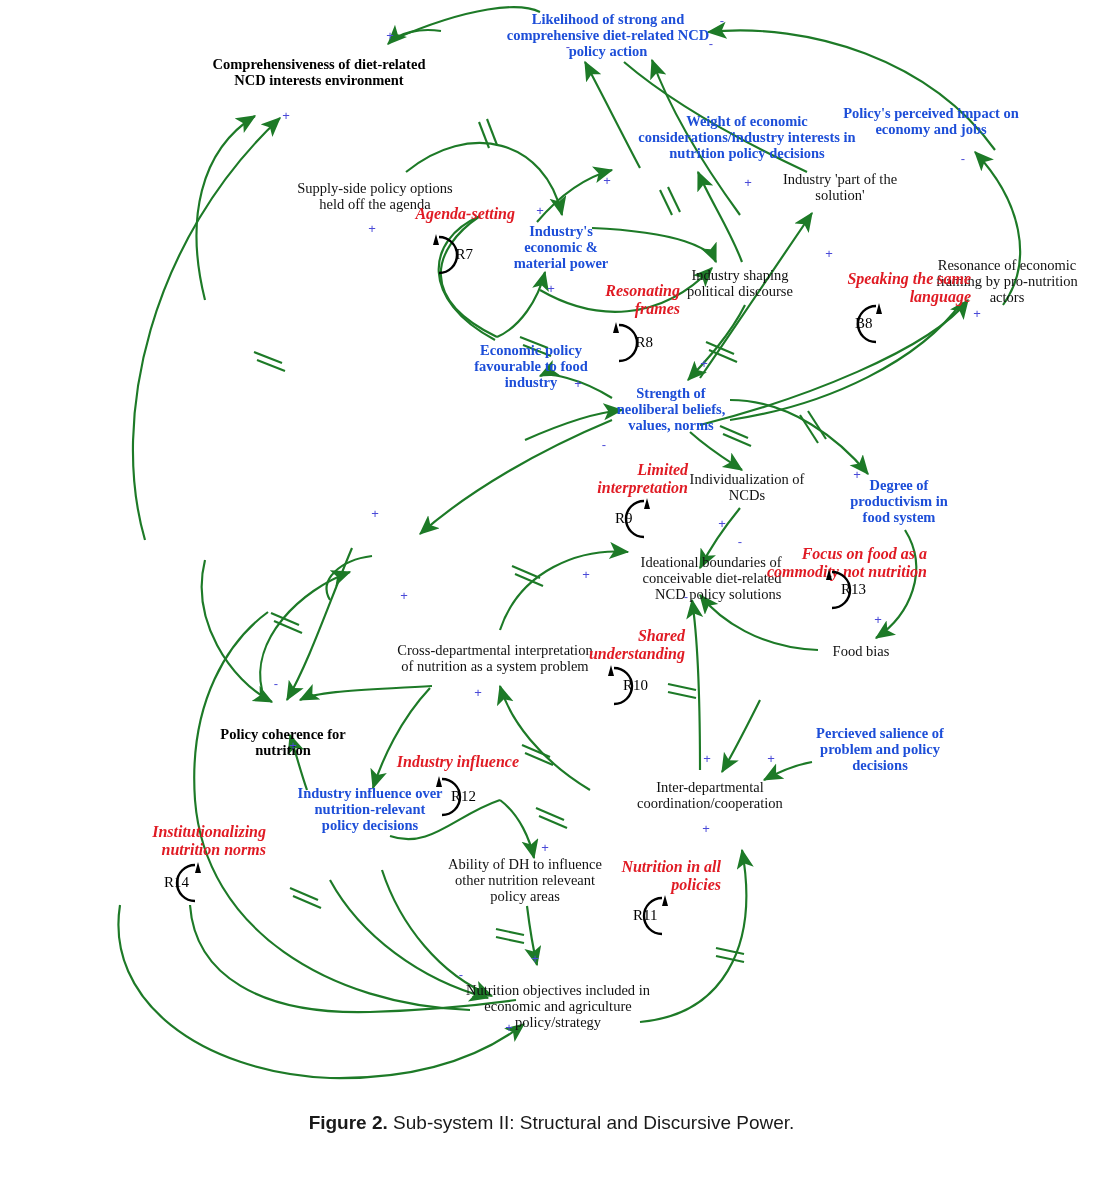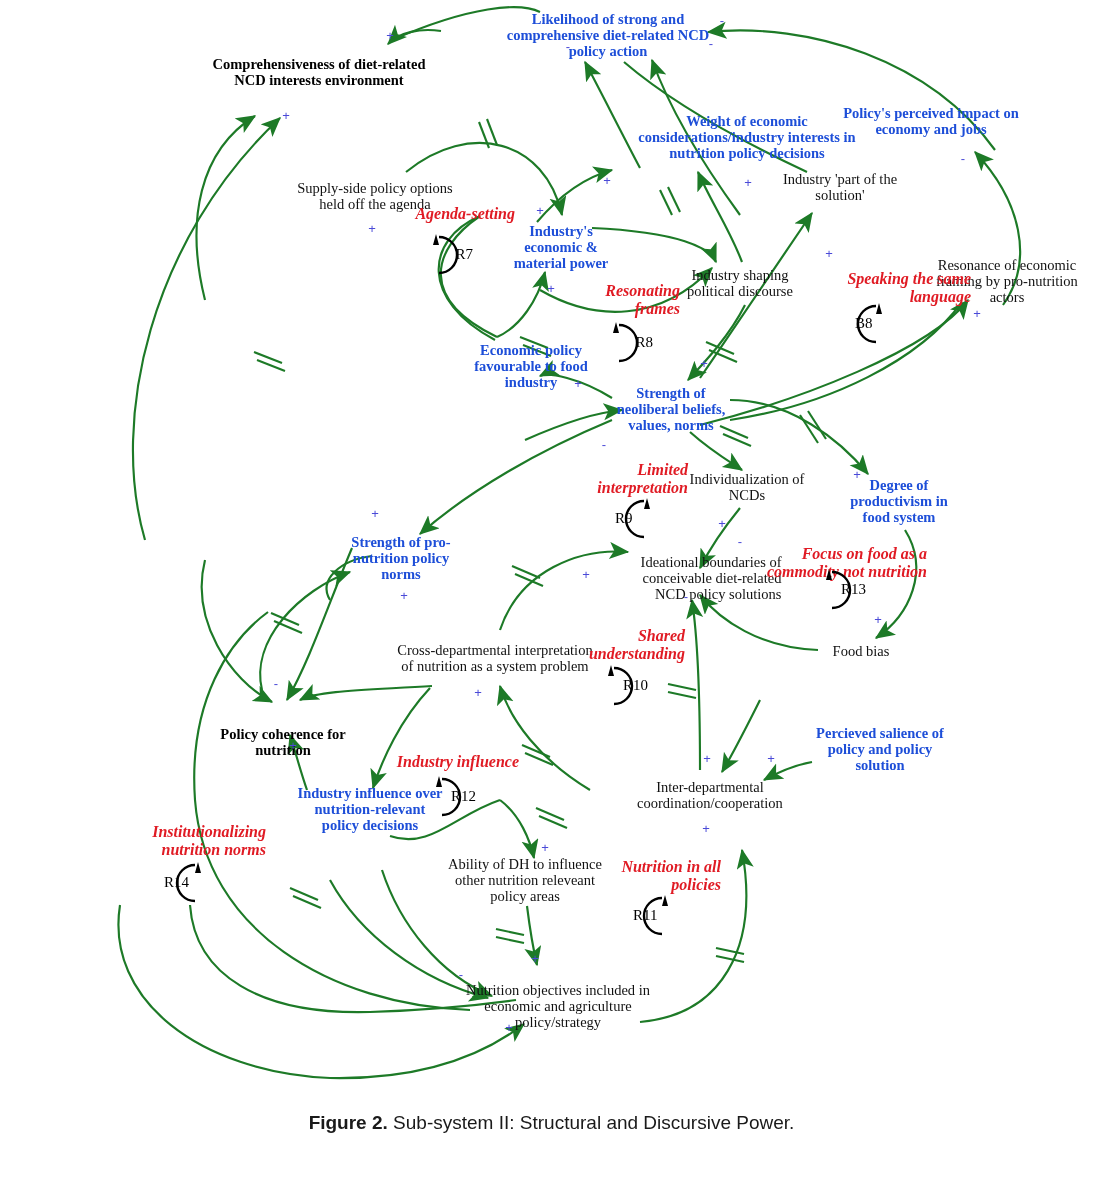--- a/index.html
+++ b/index.html
@@ -216,26 +216,25 @@
   <div class="node blue" style="left:701px;top:137px;width:230px;margin-left:46px;">Weight of economic considerations/industry interests in nutrition policy decisions</div>
   <div class="node black" style="left:375px;top:196px;width:160px;">Supply-side policy options held off the agenda</div>
   <div class="node black" style="left:840px;top:187px;width:128px;">Industry 'part of the solution'</div>
   <div class="node blue" style="left:561px;top:247px;width:105px;">Industry's economic &amp; material power</div>
   <div class="node black" style="left:1007px;top:281px;width:170px;">Resonance of economic framing by pro-nutrition actors</div>
   <div class="node black" style="left:740px;top:283px;width:130px;">Industry shaping political discourse</div>
   <div class="node blue" style="left:531px;top:366px;width:128px;">Economic policy favourable to food industry</div>
   <div class="node blue" style="left:671px;top:409px;width:135px;">Strength of neoliberal beliefs, values, norms</div>
   <div class="node black" style="left:747px;top:487px;width:125px;">Individualization of NCDs</div>
   <div class="node blue" style="left:899px;top:501px;width:120px;">Degree of productivism in food system</div>
-  <div class="node blue" style="left:401px;top:558px;width:126px;">Strength of pro-nutrition policy norms</div>
   <div class="node black" style="left:704px;top:578px;width:155px;text-align:right;">Ideational boundaries of conceivable diet-related NCD policy solutions</div>
   <div class="node black" style="left:861px;top:651px;width:90px;">Food bias</div>
   <div class="node black" style="left:495px;top:658px;width:205px;">Cross-departmental interpretation of nutrition as a system problem</div>
   <div class="node blackbold" style="left:283px;top:714px;width:150px;margin-top:28px;">Policy coherence for nutrition</div>
-  <div class="node blue" style="left:880px;top:749px;width:140px;">Percieved salience of policy and policy solution</div>
+  <div class="node blue" style="left:880px;top:749px;width:140px;">Percieved salience of problem and policy decisions</div>
   <div class="node black" style="left:710px;top:795px;width:170px;">Inter-departmental coordination/cooperation</div>
   <div class="node blue" style="left:370px;top:809px;width:148px;">Industry influence over nutrition-relevant policy decisions</div>
   <div class="node black" style="left:525px;top:880px;width:160px;">Ability of DH to influence other nutrition releveant policy areas</div>
   <div class="node black" style="left:558px;top:1006px;width:195px;">Nutrition objectives included in economic and agriculture policy/strategy</div>
 
   <div class="loop-label" style="left:450px;top:214px;width:130px;">Agenda-setting</div>
   <div class="loop-label" style="left:625px;top:300px;width:110px;">Resonating frames</div>
   <div class="loop-label" style="left:901px;top:288px;width:140px;">Speaking the same language</div>
   <div class="loop-label" style="left:632px;top:479px;width:112px;">Limited interpretation</div>
   <div class="loop-label" style="left:842px;top:563px;width:170px;">Focus on food as a commodity not nutrition</div>

